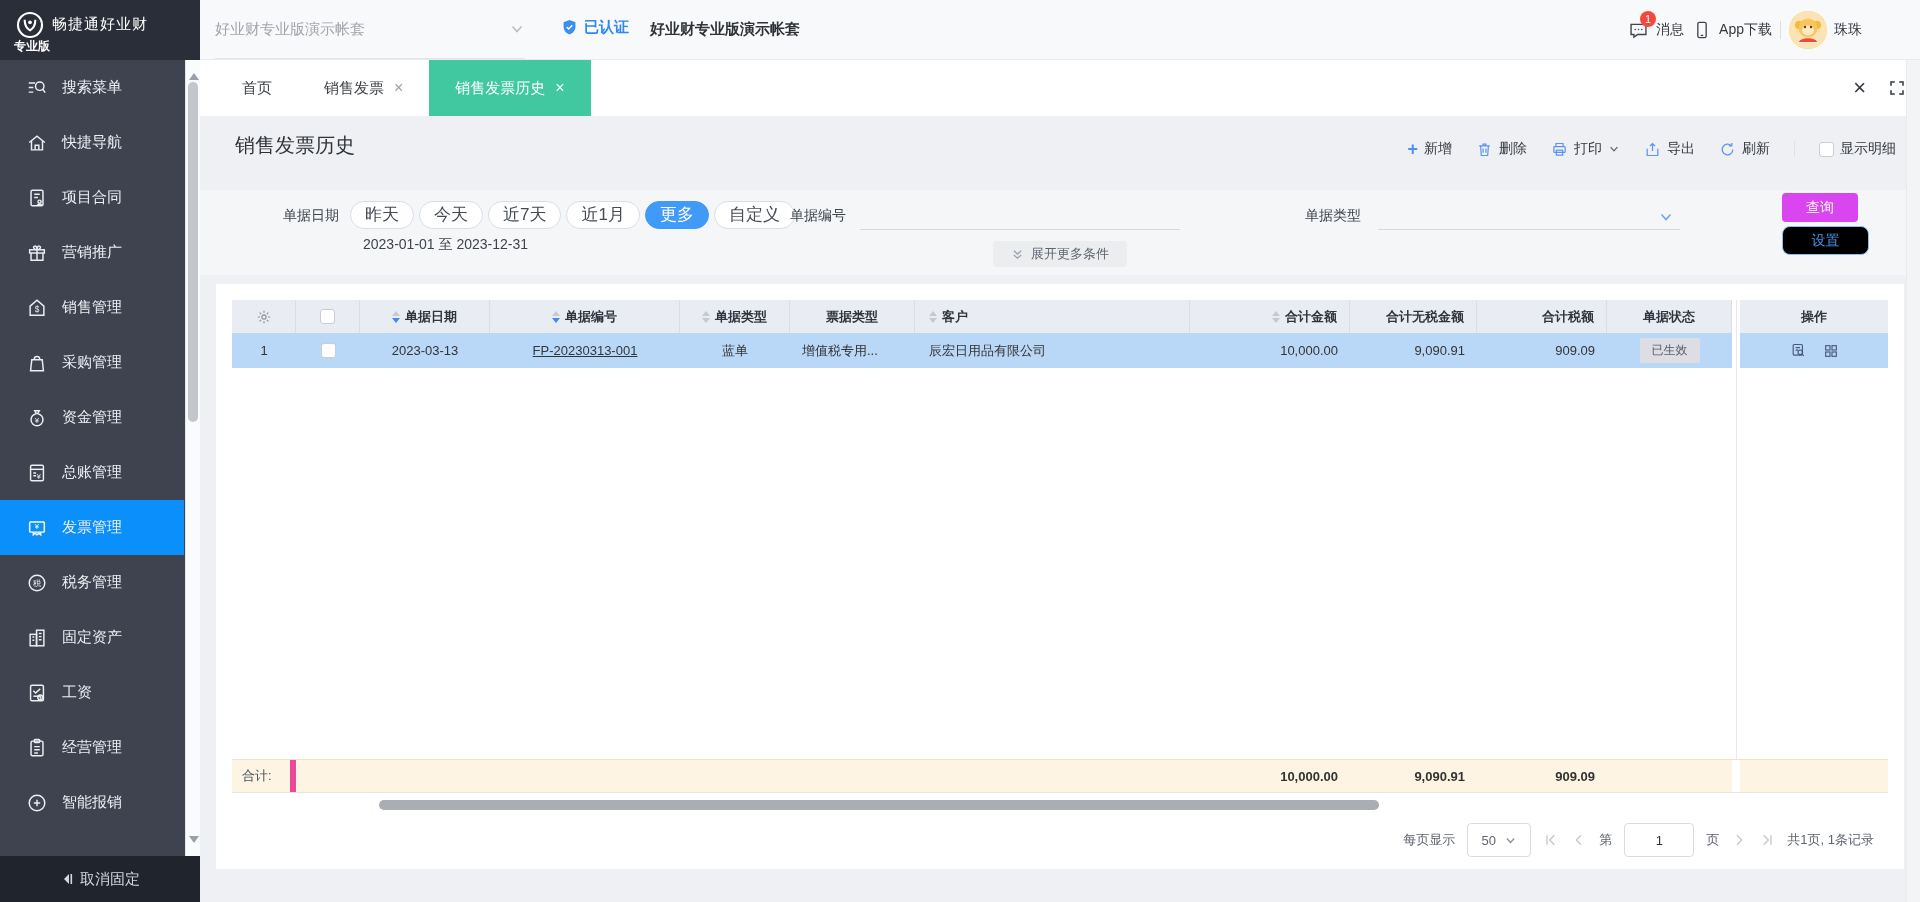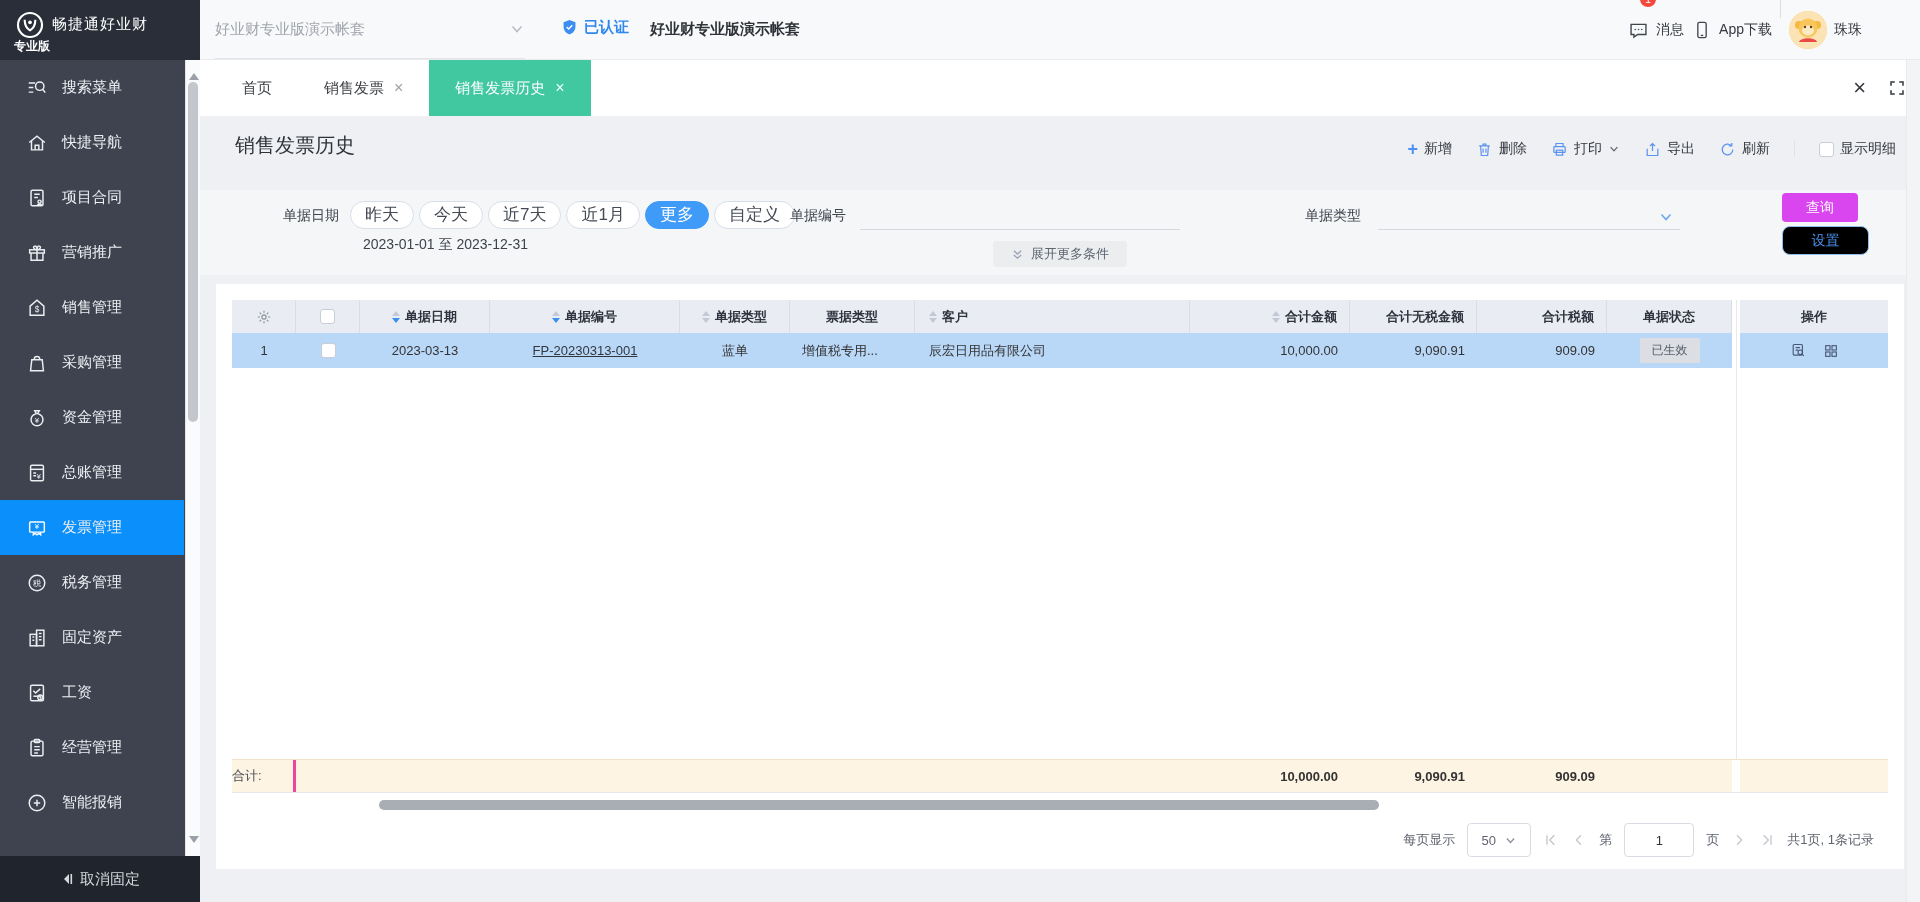--- a/index.html
+++ b/index.html
@@ -8,21 +8,21 @@
   svg{display:block}
 
   
   .topbar{position:absolute;left:0;top:0;width:1920px;height:60px;background:#f8f9fb;border-bottom:1px solid #e8eaee}
   .logo{position:absolute;left:0;top:0;width:200px;height:60px;background:#2a2e39;color:#fff}
   .logo-name{position:absolute;left:52px;top:15px;font-size:15px;letter-spacing:1px}
   .logo-sub{position:absolute;left:14px;top:38px;font-size:12px;font-weight:bold}
   .acct{position:absolute;left:215px;top:0;height:59px;width:310px;display:flex;align-items:center;justify-content:space-between;border-bottom:1px solid #e3e5e9;color:#a0a4ab;font-size:15px;cursor:pointer}
   .verified{position:absolute;left:560px;top:18px;display:flex;align-items:center;gap:5px;color:#2f88f0;font-size:15px;font-weight:600}
   .ws-title{position:absolute;left:650px;top:20px;font-size:15px;font-weight:600;color:#2f3338}
-  .tb-right{position:absolute;right:58px;top:0;height:60px;display:flex;gap:8px}
+  .tb-right{position:absolute;right:58px;top:0;height:60px;display:flex;align-items:center;gap:8px}
   .tb-item{display:flex;align-items:center;gap:7px;font-size:14px;color:#35393f;cursor:pointer;position:relative}
   .badge{position:absolute;top:-9px;left:12px;min-width:16px;height:16px;border-radius:8px;background:#f5483d;color:#fff;font-size:11px;line-height:16px;text-align:center;padding:0 4px}
   .tb-div{width:1px;height:18px;background:#dcdee2}
   .avatar{width:38px;height:38px;border-radius:50%;background:#fbd06a;overflow:hidden;flex:none}
 
   
   .sidebar{position:absolute;left:0;top:60px;width:200px;height:842px;background:#3f4350;overflow:hidden}
   .menu{position:absolute;left:0;top:0;width:184px}
   .m-item{height:55px;display:flex;align-items:center;gap:14px;padding-left:26px;color:#eceef2;font-size:15px;cursor:pointer}
   .m-item.active{background:#0a8ffb}
@@ -80,21 +80,21 @@
   .sort{display:flex;flex-direction:column;gap:2px;margin-right:5px}
   .sort i{width:0;height:0;border:4px solid transparent;border-top-width:0;border-bottom:5px solid #c3c8d4}
   .sort i.dn{border-bottom:none;border-top:5px solid #c3c8d4}
   .sort i.dn.on{border-top-color:#3a8ff0}
   .row{height:35px;background:#b9d7f7}
   .row a{color:#33373d}
   .status{background:#dcdee3;color:#555d6c;font-size:12px;padding:4px 12px;border-radius:2px}
   .tbody-empty{height:391px;background:#fff}
   .vdiv{position:absolute;left:1520px;top:16px;width:1px;height:459px;background:#e6e9ef}
   .totals{height:34px;background:#fdf4e3;border-top:1px solid #f0e3c8;border-bottom:1px solid #e3e6ea}
-  .totals .c0{border-right:3px solid #ec4899;color:#4a4f58}
+  .totals .c0{border-right:6px solid #ec4899;padding-left:10px;color:#4a4f58}
   .totals .amt{font-weight:600}
   .hscroll{position:relative;margin-top:7px;height:10px;width:1516px}
   .hthumb{position:absolute;left:147px;top:0;width:1000px;height:10px;border-radius:5px;background:#a9adb4;cursor:grab}
 
   
   .pager{position:absolute;right:30px;bottom:12px;display:flex;align-items:center;gap:12px;font-size:13px;color:#5f6570}
   .psel{width:64px;height:34px;border:1px solid #d9dce3;border-radius:4px;display:flex;align-items:center;justify-content:center;gap:8px;cursor:pointer;background:#fff}
   .pnum{width:70px;height:34px;border:1px solid #d9dce3;border-radius:4px;text-align:center;font-size:13px;color:#333;background:#fff}
   .pic{cursor:pointer}
 

